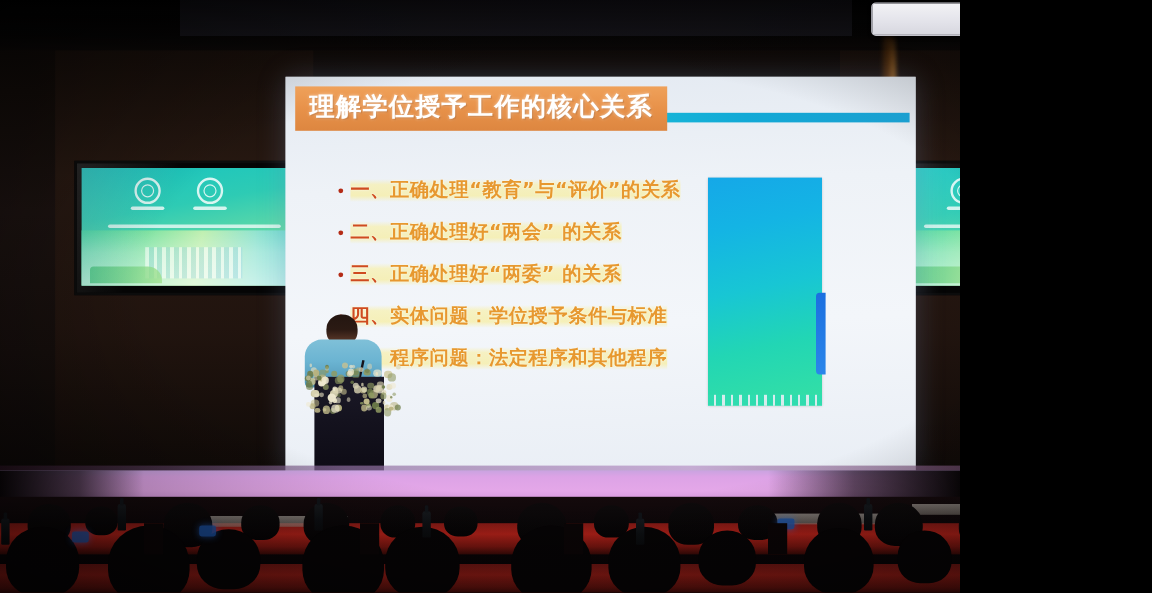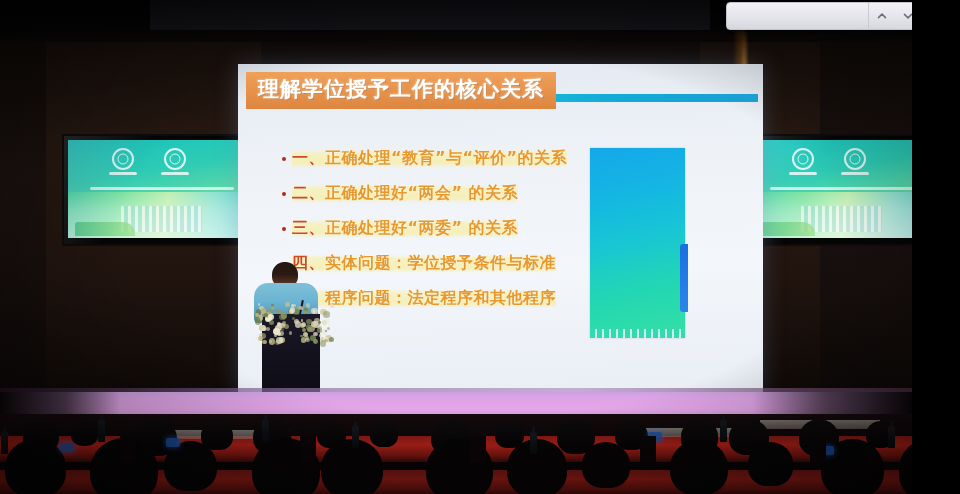--- a/index.html
+++ b/index.html
@@ -5,21 +5,21 @@
 <style>
   * { margin:0; padding:0; box-sizing:border-box; }
   html, body {
     width:960px; height:494px; overflow:hidden;
     background:#000;
     font-family:"DejaVu Sans", "Liberation Sans", sans-serif;
   }
 
   #stage {
     position:relative;
-    width:912px; height:494px;
+    width:800px; height:494px;
     overflow:hidden;
     background:#050404;
   }
 
   
   .backdrop {
     position:absolute; left:0; top:0; width:960px; height:420px;
     background:
       linear-gradient(180deg,#0a0706 0%,#120c09 18%,#1b1210 42%,#150e0c 70%,#0a0706 100%);
   }

